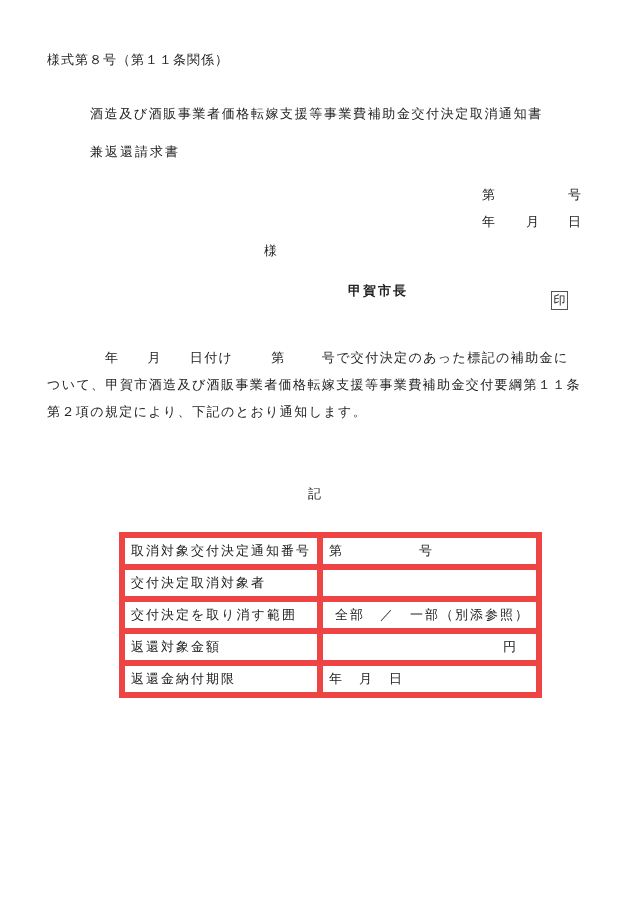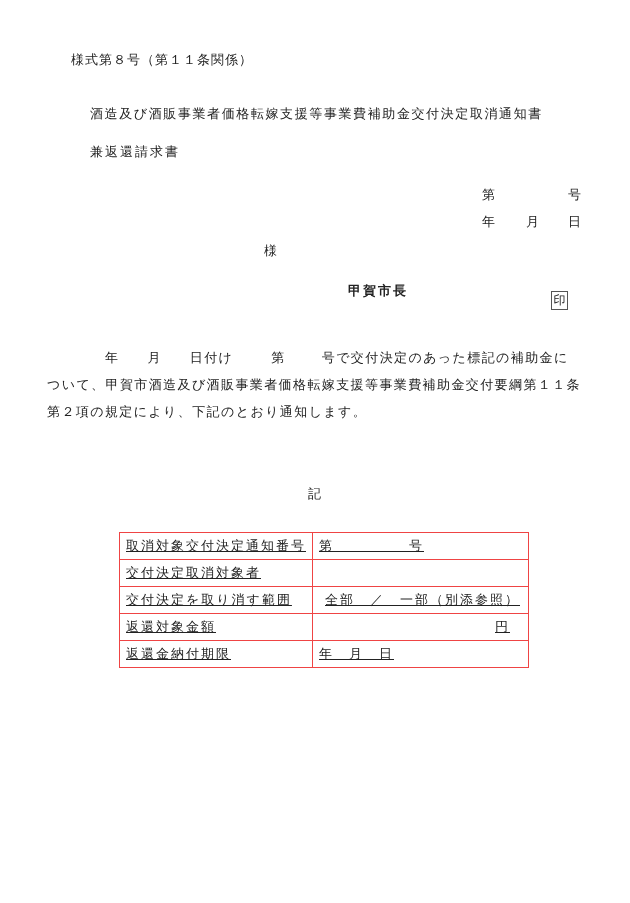--- a/index.html
+++ b/index.html
@@ -10,21 +10,21 @@
     body {
       width: 630px;
       height: 903px;
       position: relative;
       overflow: hidden;
       font-family: "DejaVu Serif", "Liberation Serif", serif;
       color: #222222;
       font-size: 13px;
     }
     .abs { position: absolute; white-space: nowrap; }
-    .form-number { left: 47px; top: 51px; letter-spacing: 1px; margin-left: 24px; }
+    .form-number { left: 47px; top: 51px; letter-spacing: 1px; }
     .title1 { left: 90px; top: 105px; letter-spacing: 1.6px; }
     .title2 { left: 90px; top: 131px; letter-spacing: 2px; margin-top: 12px; }
     .doc-no-dai { left: 482px; top: 186px; }
     .doc-no-go { left: 568px; top: 186px; }
     .date-year { left: 482px; top: 213px; }
     .date-month { left: 526px; top: 213px; }
     .date-day { left: 568px; top: 213px; }
     .recipient-sama { left: 264px; top: 242px; }
     .issuer { left: 348px; top: 282px; letter-spacing: 2px; font-weight: bold; }
     .seal {
@@ -42,26 +42,25 @@
     .l1 span { display: inline-block; }
     .ki { left: 308px; top: 485px; }
     table.details {
       position: absolute;
       left: 119px; top: 532px;
       width: 410px;
       border-collapse: collapse;
       font-size: 13px;
     }
     table.details td {
-      border: 1px solid #ef4444;
+      border: 6px solid #ef4444;
       height: 26px;
       padding: 0 6px;
       white-space: nowrap;
       letter-spacing: 2px;
-      text-decoration: underline;
     }
     table.details td.label { width: 176px; }
     table.details td.val-center { }
     table.details td.val-right { text-align: right; padding-right: 18px; }
   </style>
 </head>
 <body>
 
 <div class="abs form-number">様式第８号（第１１条関係）</div>
 

